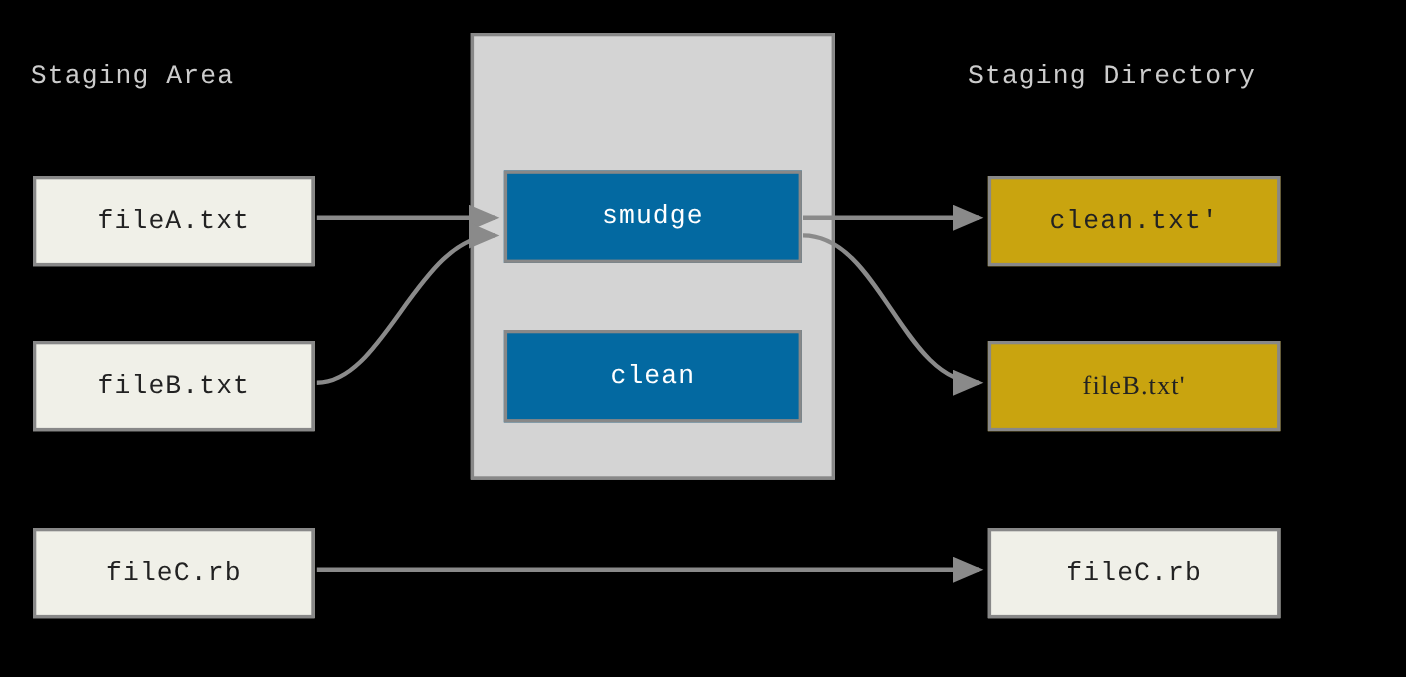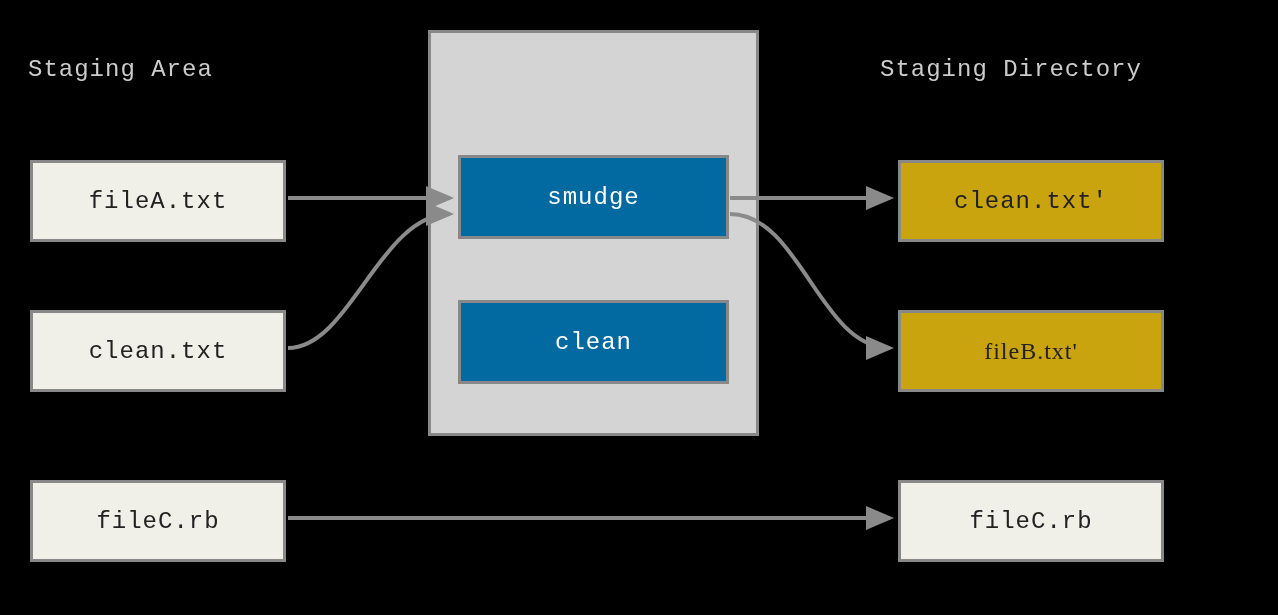--- a/index.html
+++ b/index.html
@@ -54,21 +54,21 @@
   }
 </style>
 </head>
 <body>
 
 <div class="label-heading" style="left:28px; top:56px;">Staging Area</div>
 <div class="label-heading" style="left:478px; top:56px;">*.txt Filter</div>
 <div class="label-heading" style="left:880px; top:56px;">Staging Directory</div>
 
 <div class="box box-light" style="left:30px; top:160px; width:250px; height:76px;">fileA.txt</div>
-<div class="box box-light" style="left:30px; top:310px; width:250px; height:76px;">clean.txt</div>
+<div class="box box-light" style="left:30px; top:310px; width:250px; height:76px;">fileB.txt</div>
 <div class="box box-light" style="left:30px; top:480px; width:250px; height:76px;">fileC.rb</div>
 
 <div class="filter-container" style="left:428px; top:30px; width:325px; height:400px;"></div>
 
 <div class="box box-orange" style="left:458px; top:155px; width:265px; height:78px;">smudge</div>
 <div class="box box-orange" style="left:458px; top:300px; width:265px; height:78px;text-align:right;">clean</div>
 
 <div class="box box-gold" style="left:898px; top:160px; width:260px; height:76px;">clean.txt'</div>
 <div class="box box-gold" style="left:898px; top:310px; width:260px; height:76px;font-family:Liberation Serif, serif;">fileB.txt'</div>
 <div class="box box-light" style="left:898px; top:480px; width:260px; height:76px;">fileC.rb</div>

